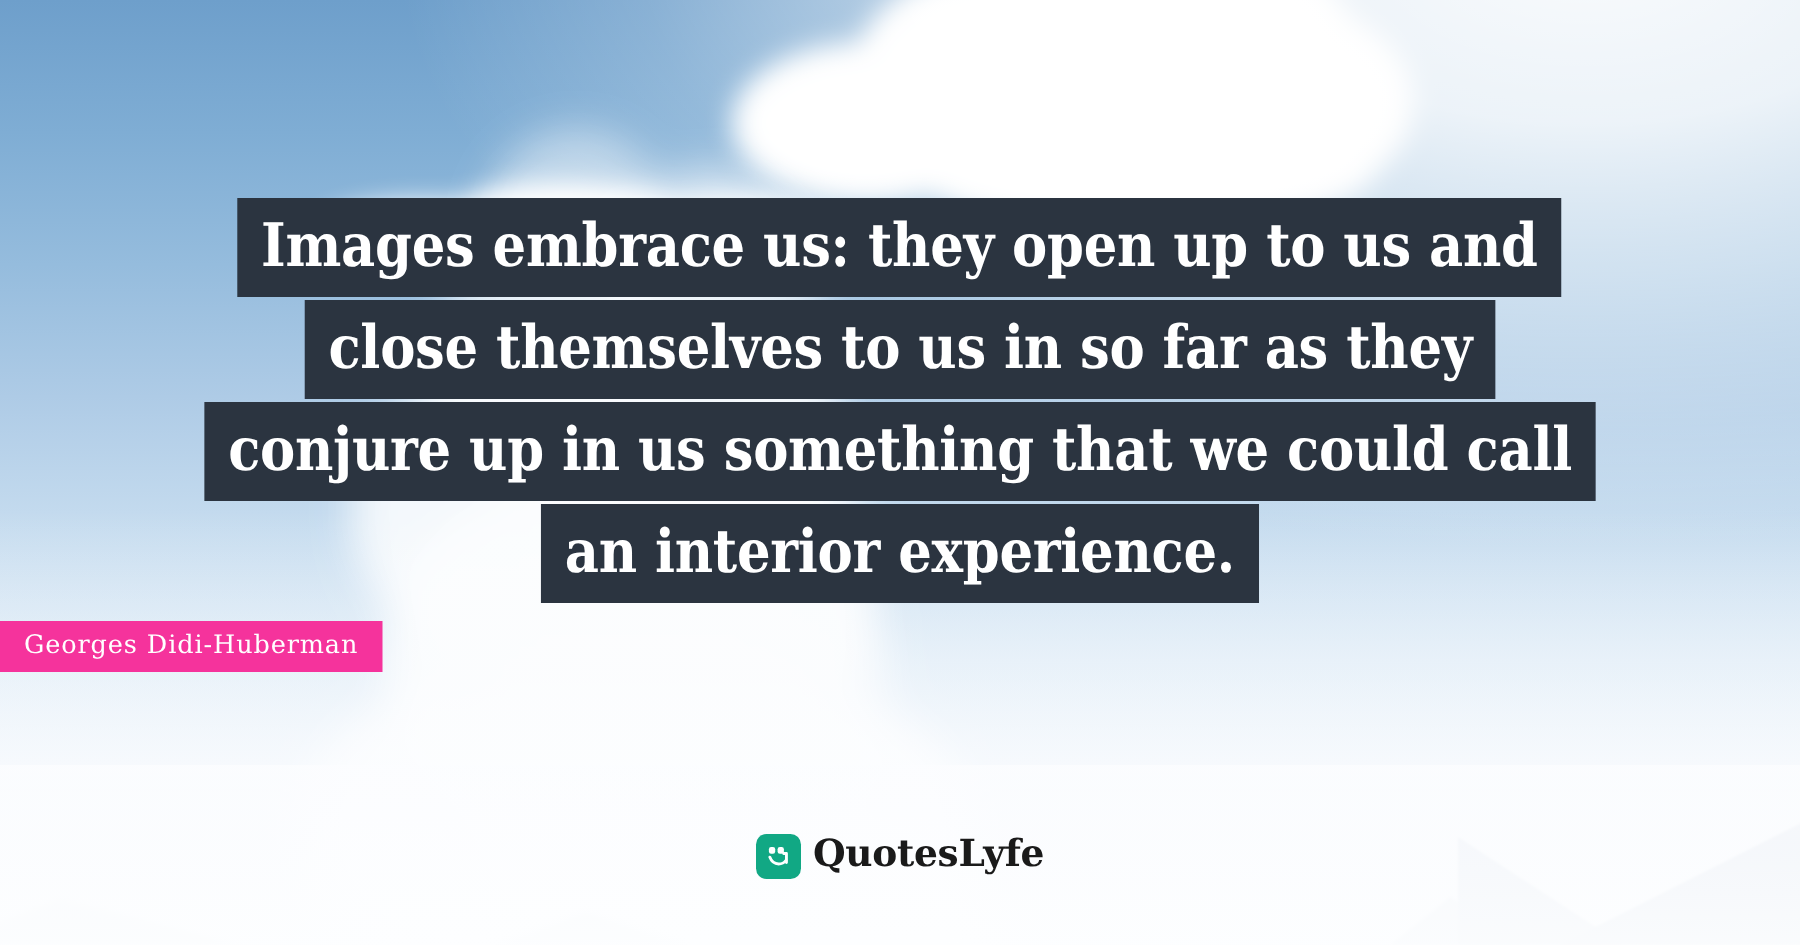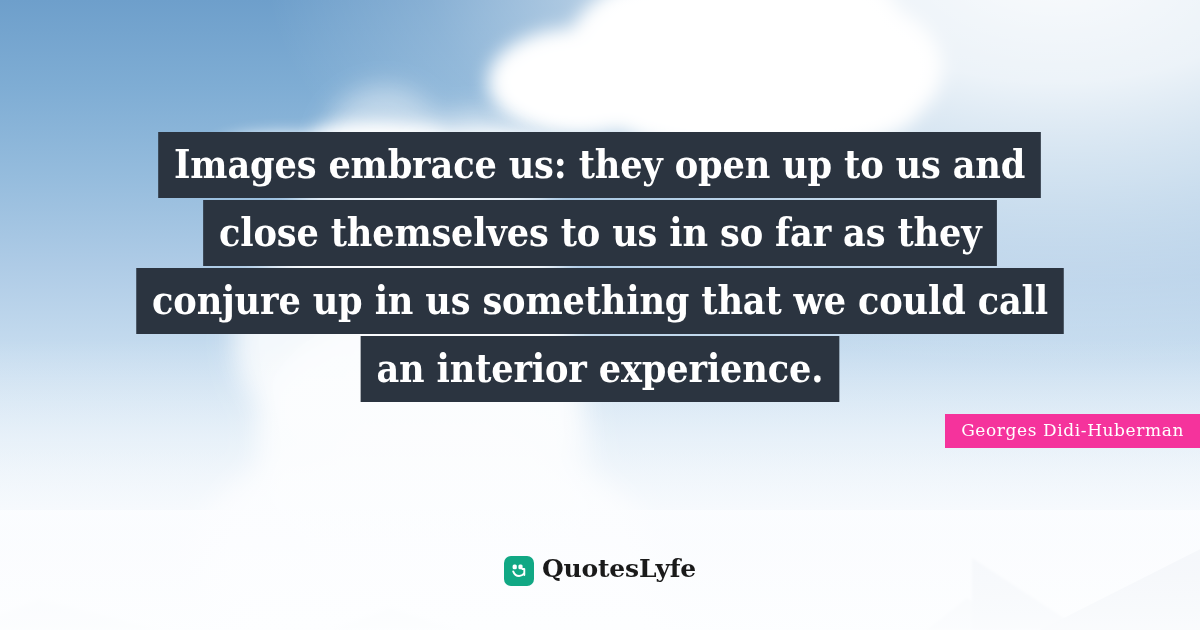--- a/index.html
+++ b/index.html
@@ -216,22 +216,21 @@
     margin-bottom: 2px;
     white-space: nowrap;
     transform: scaleX(0.88);
   }
 
   .author-wrap {
     position: absolute;
     top: 414px;
     left: 0;
     right: 0;
-    text-align: right;
-    padding-left: 20px;
+    text-align: left;
   }
   .author {
     display: inline-block;
     background: #f5339c;
     color: #ffffff;
     font-family: "DejaVu Serif", "Liberation Serif", serif;
     font-size: 17px;
     font-weight: 400;
     letter-spacing: 0.6px;
     line-height: 1;

